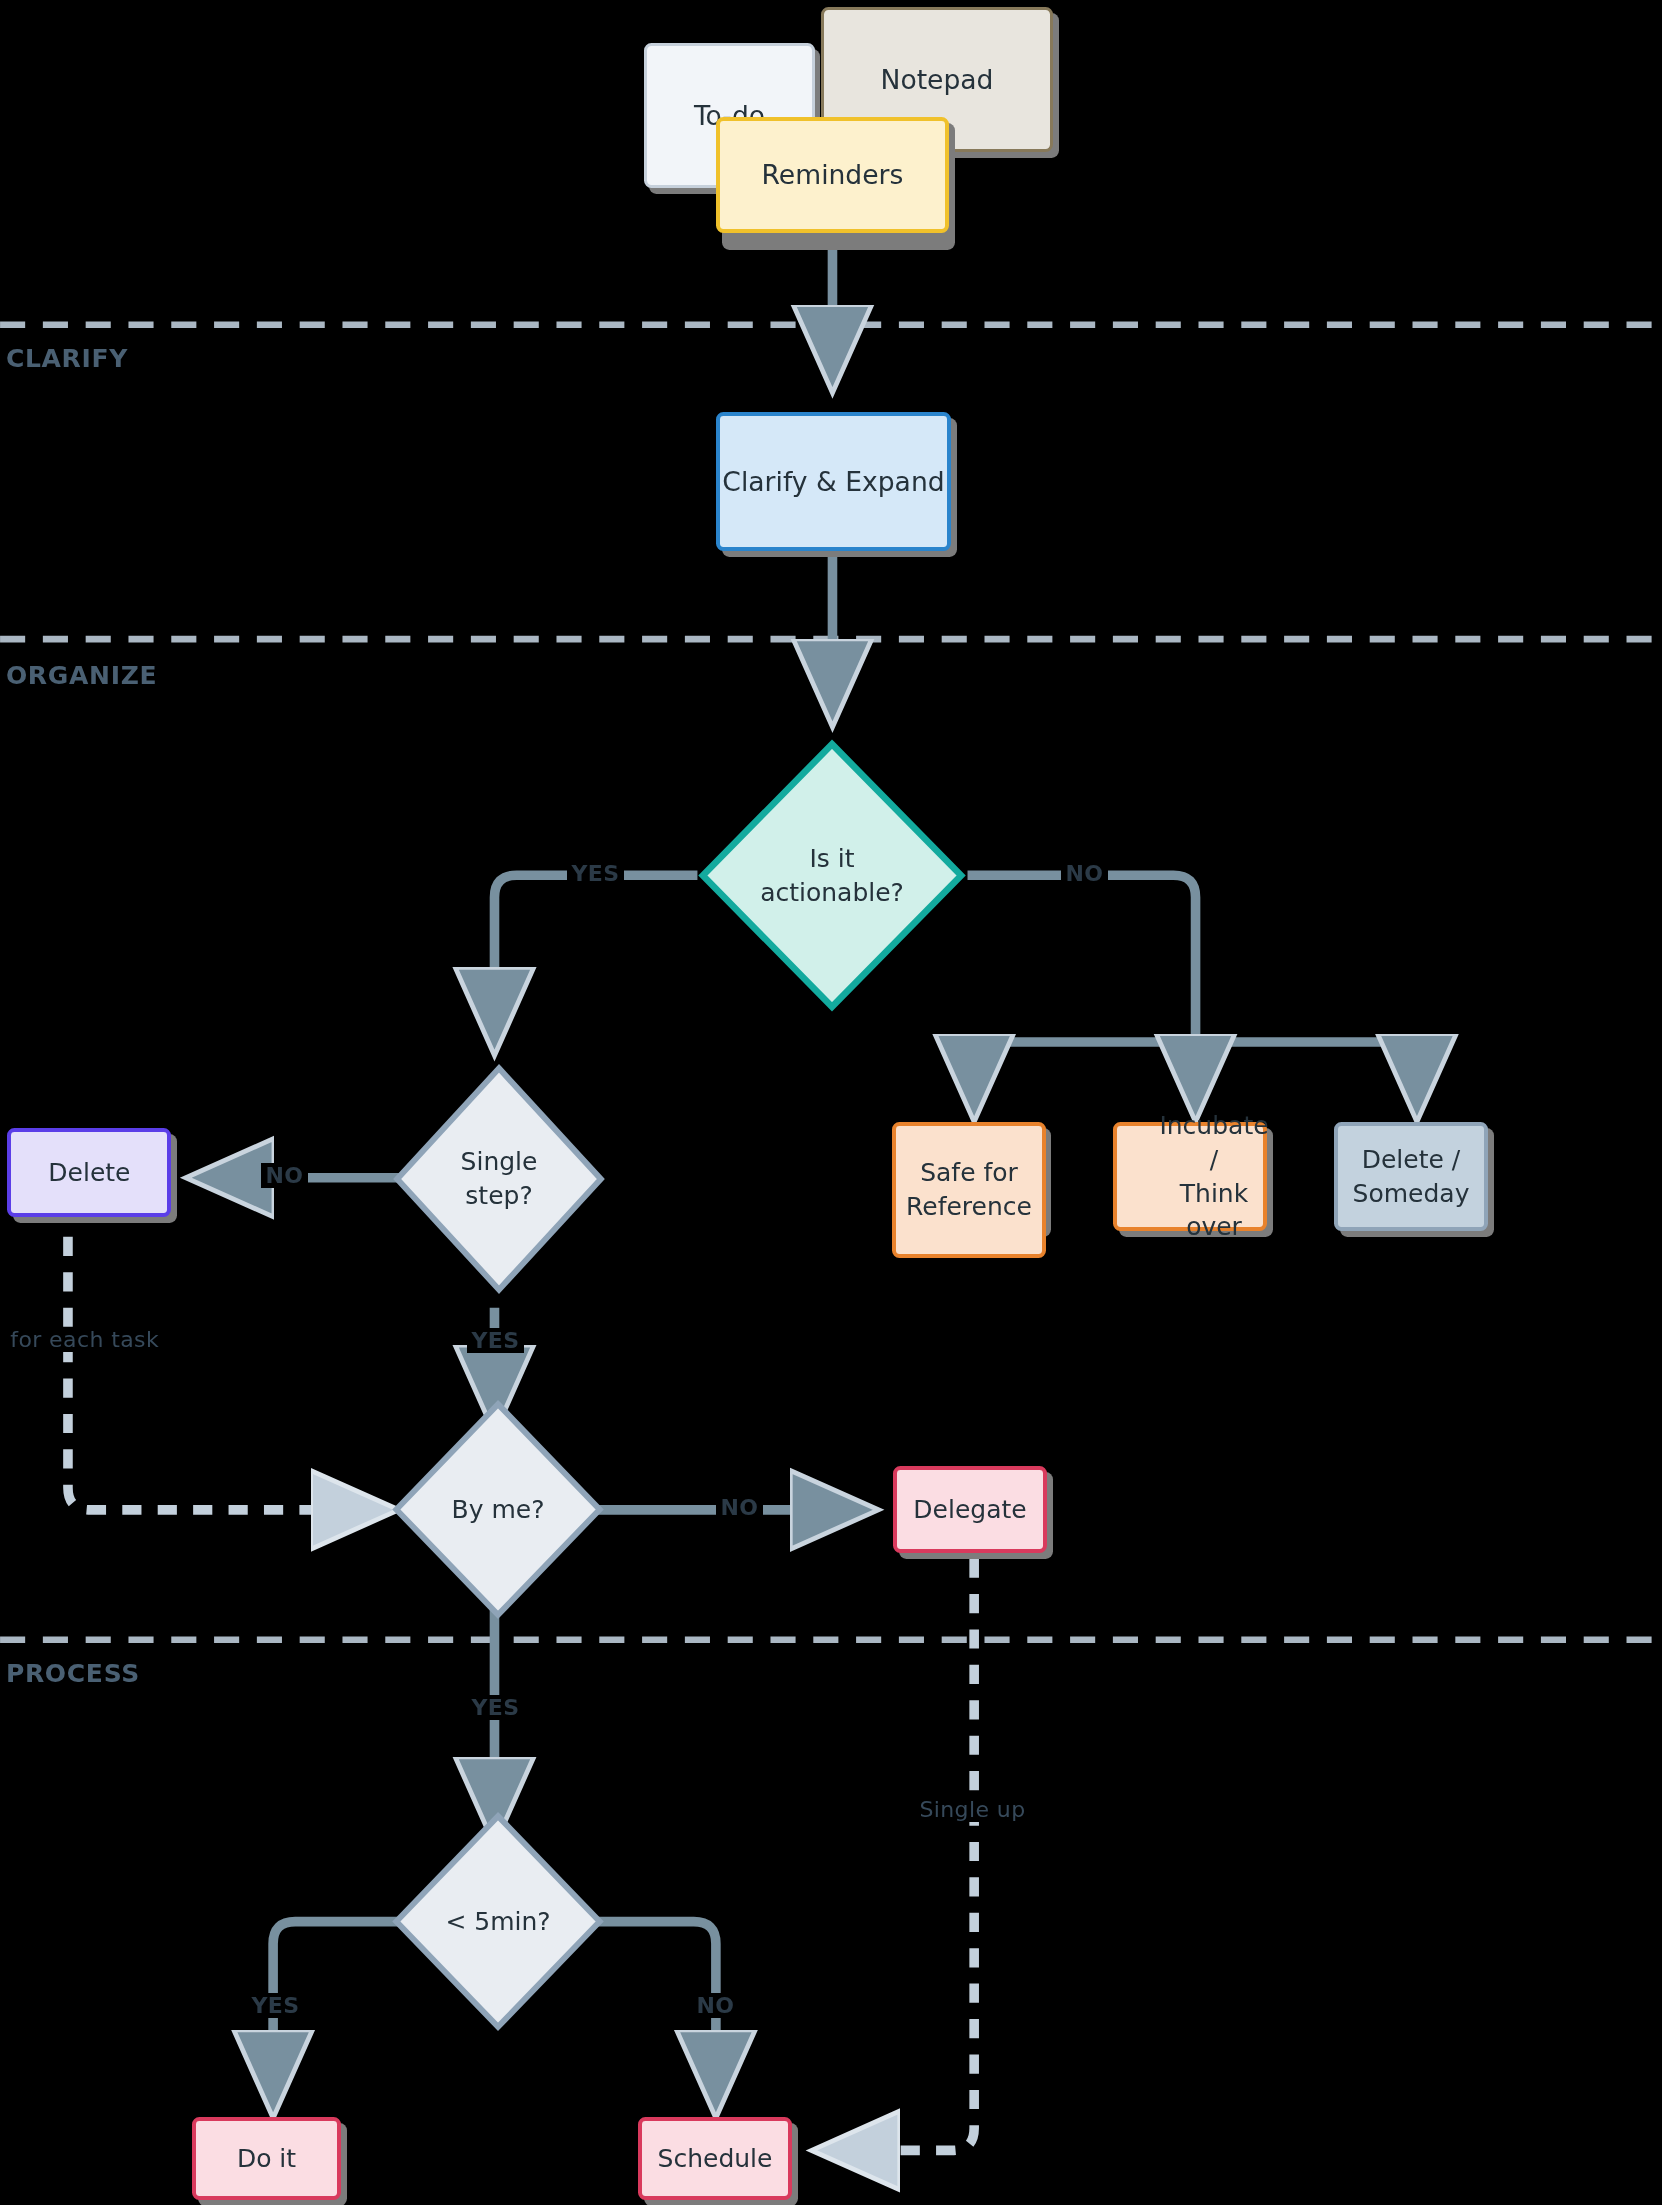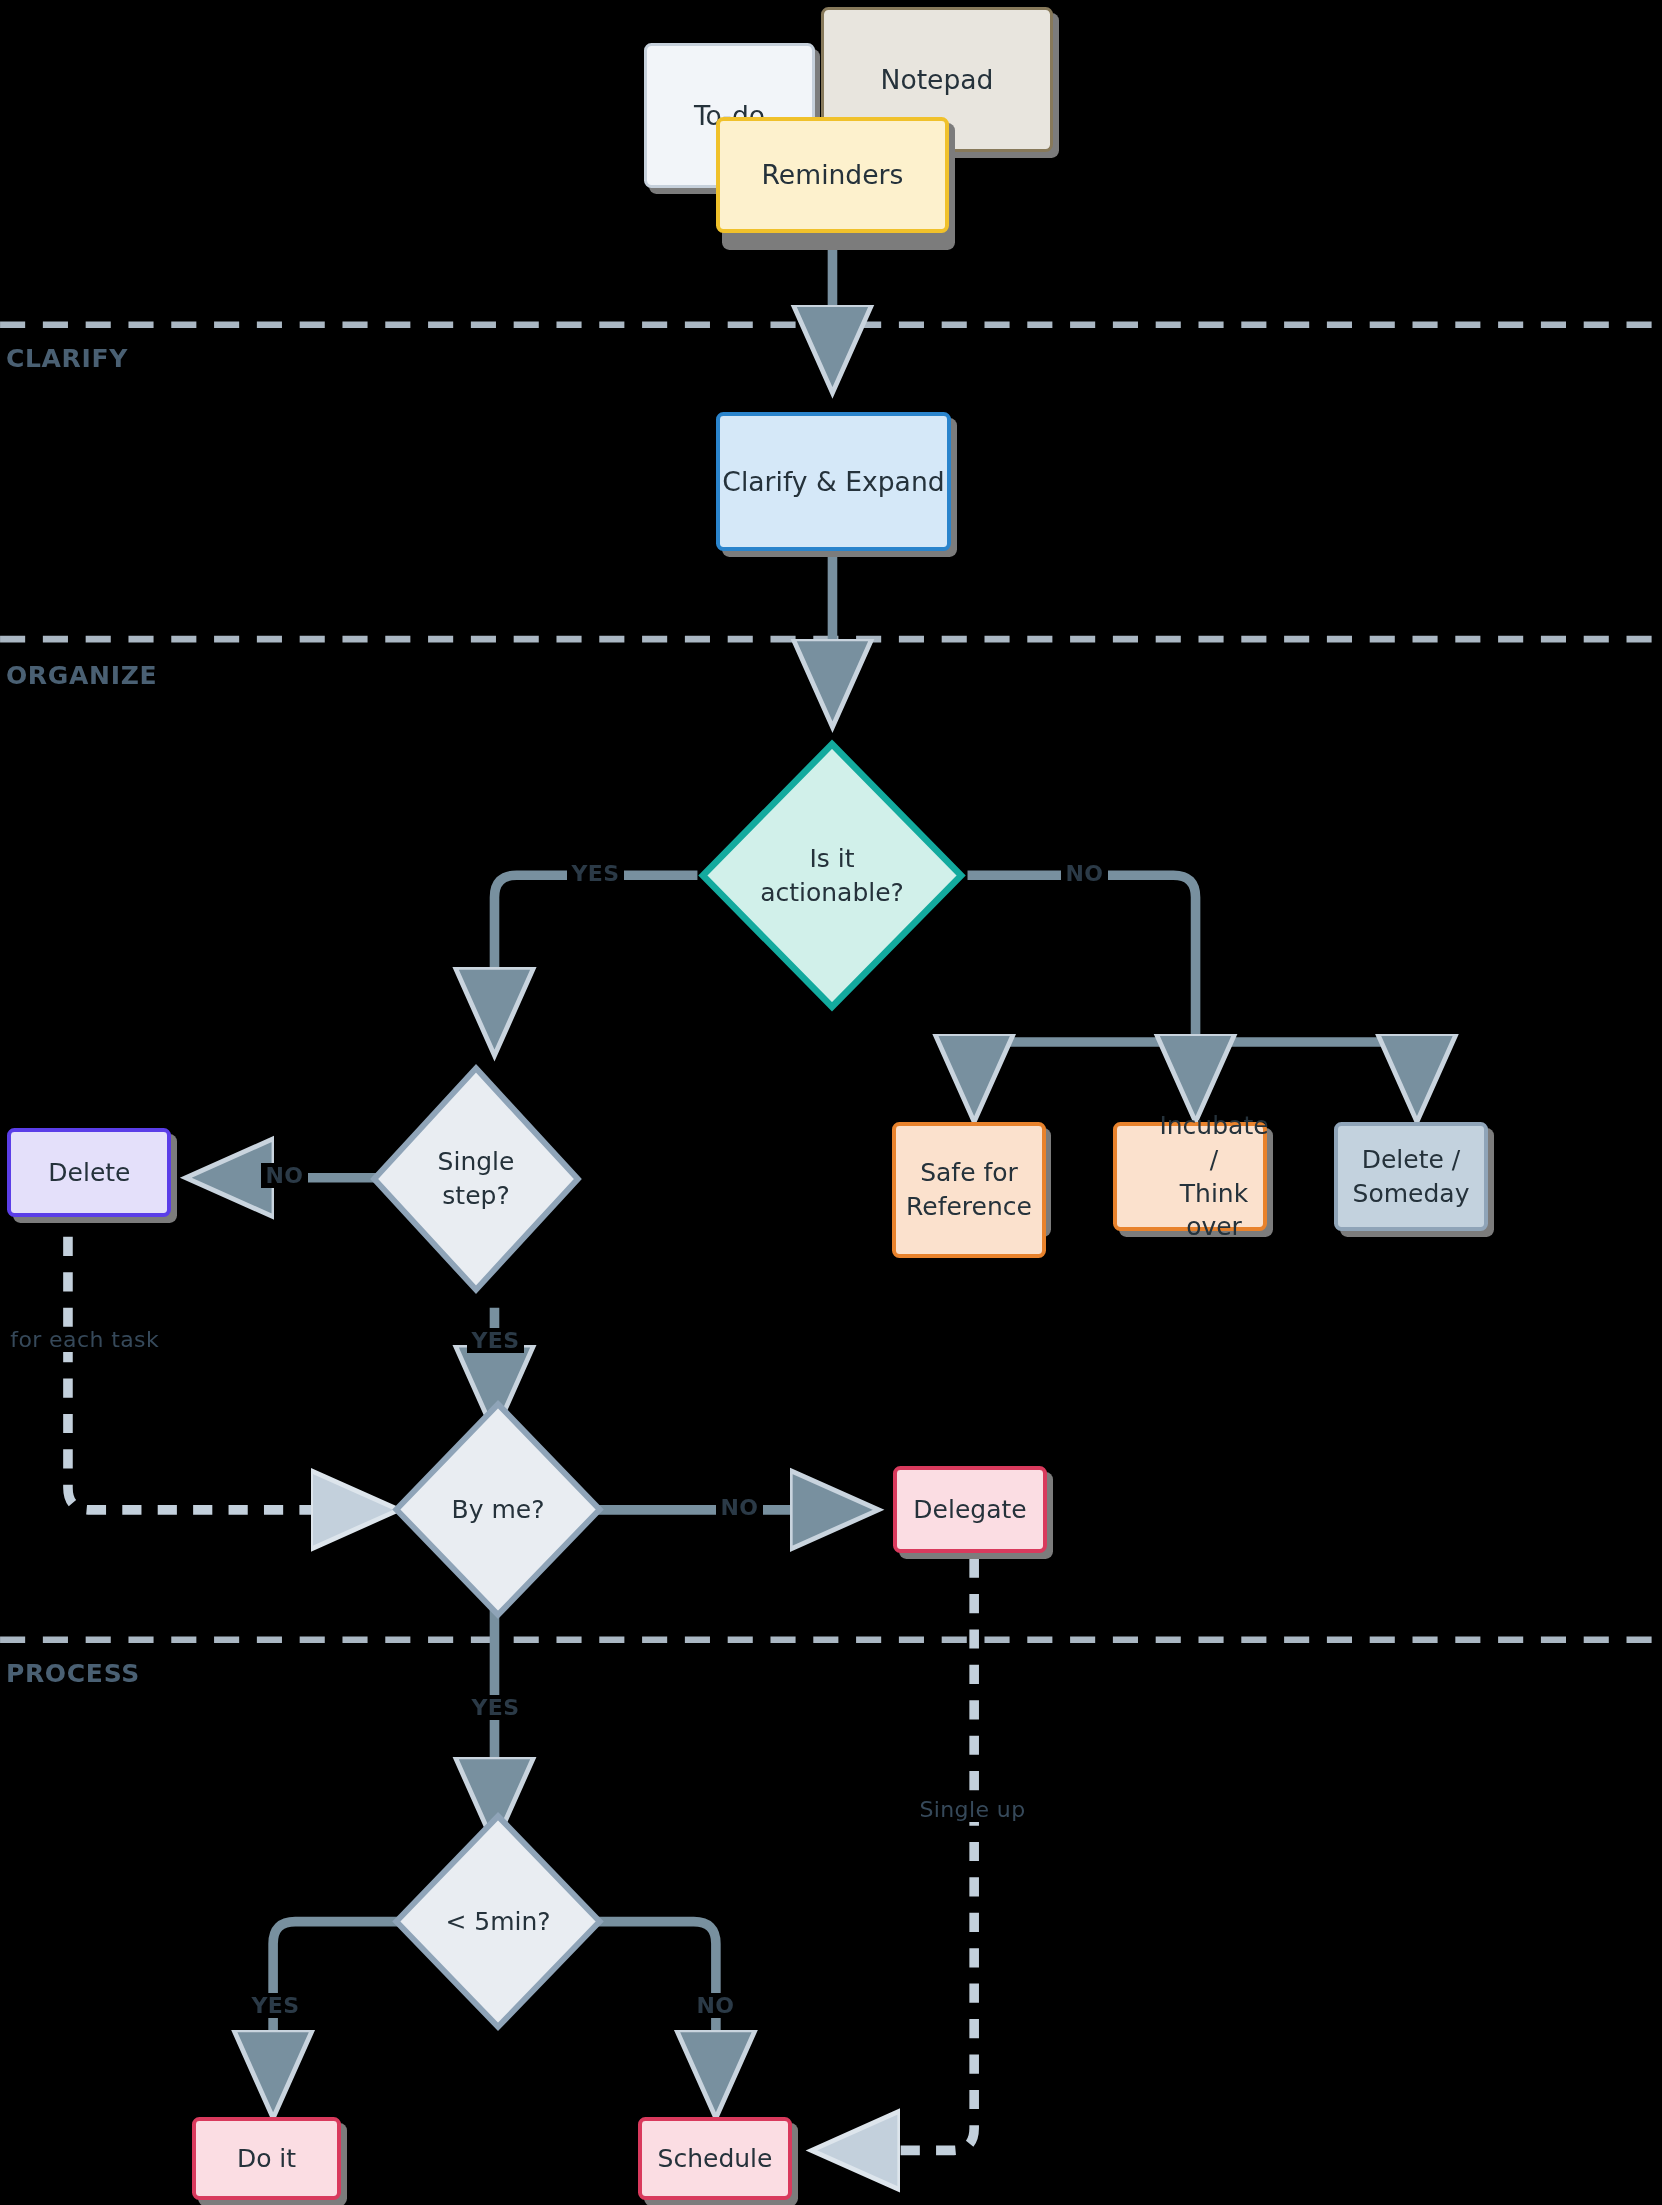--- a/index.html
+++ b/index.html
@@ -114,21 +114,21 @@
   </div>
 
   <div class="diamond" style="left:697px;top:738px;width:270px;height:275px;">
     <svg width="270" height="275" viewBox="0 0 366 372">
       <polygon points="183,8 358,186 183,364 8,186" fill="#d1f0ea" stroke="#13aa9e" stroke-width="9"></polygon>
     </svg>
     <div class="dtext">Is it
 actionable?</div>
   </div>
 
-  <div class="diamond" style="left:369px;top:1063px;width:214px;height:232px;">
+  <div class="diamond" style="left:392px;top:1063px;width:214px;height:232px;">
     <svg width="214" height="232" viewBox="0 0 290 314">
       <polygon points="145,7 283,157 145,307 7,157" fill="#e9edf2" stroke="#8fa4b8" stroke-width="8"></polygon>
     </svg>
     <div class="dtext">Single
 step?</div>
   </div>
 
   <div class="diamond" style="left:391px;top:1399px;width:214px;height:221px;">
     <svg width="214" height="221" viewBox="0 0 290 300">
       <polygon points="145,7 283,150 145,293 7,150" fill="#e9edf2" stroke="#8fa4b8" stroke-width="8"></polygon>

